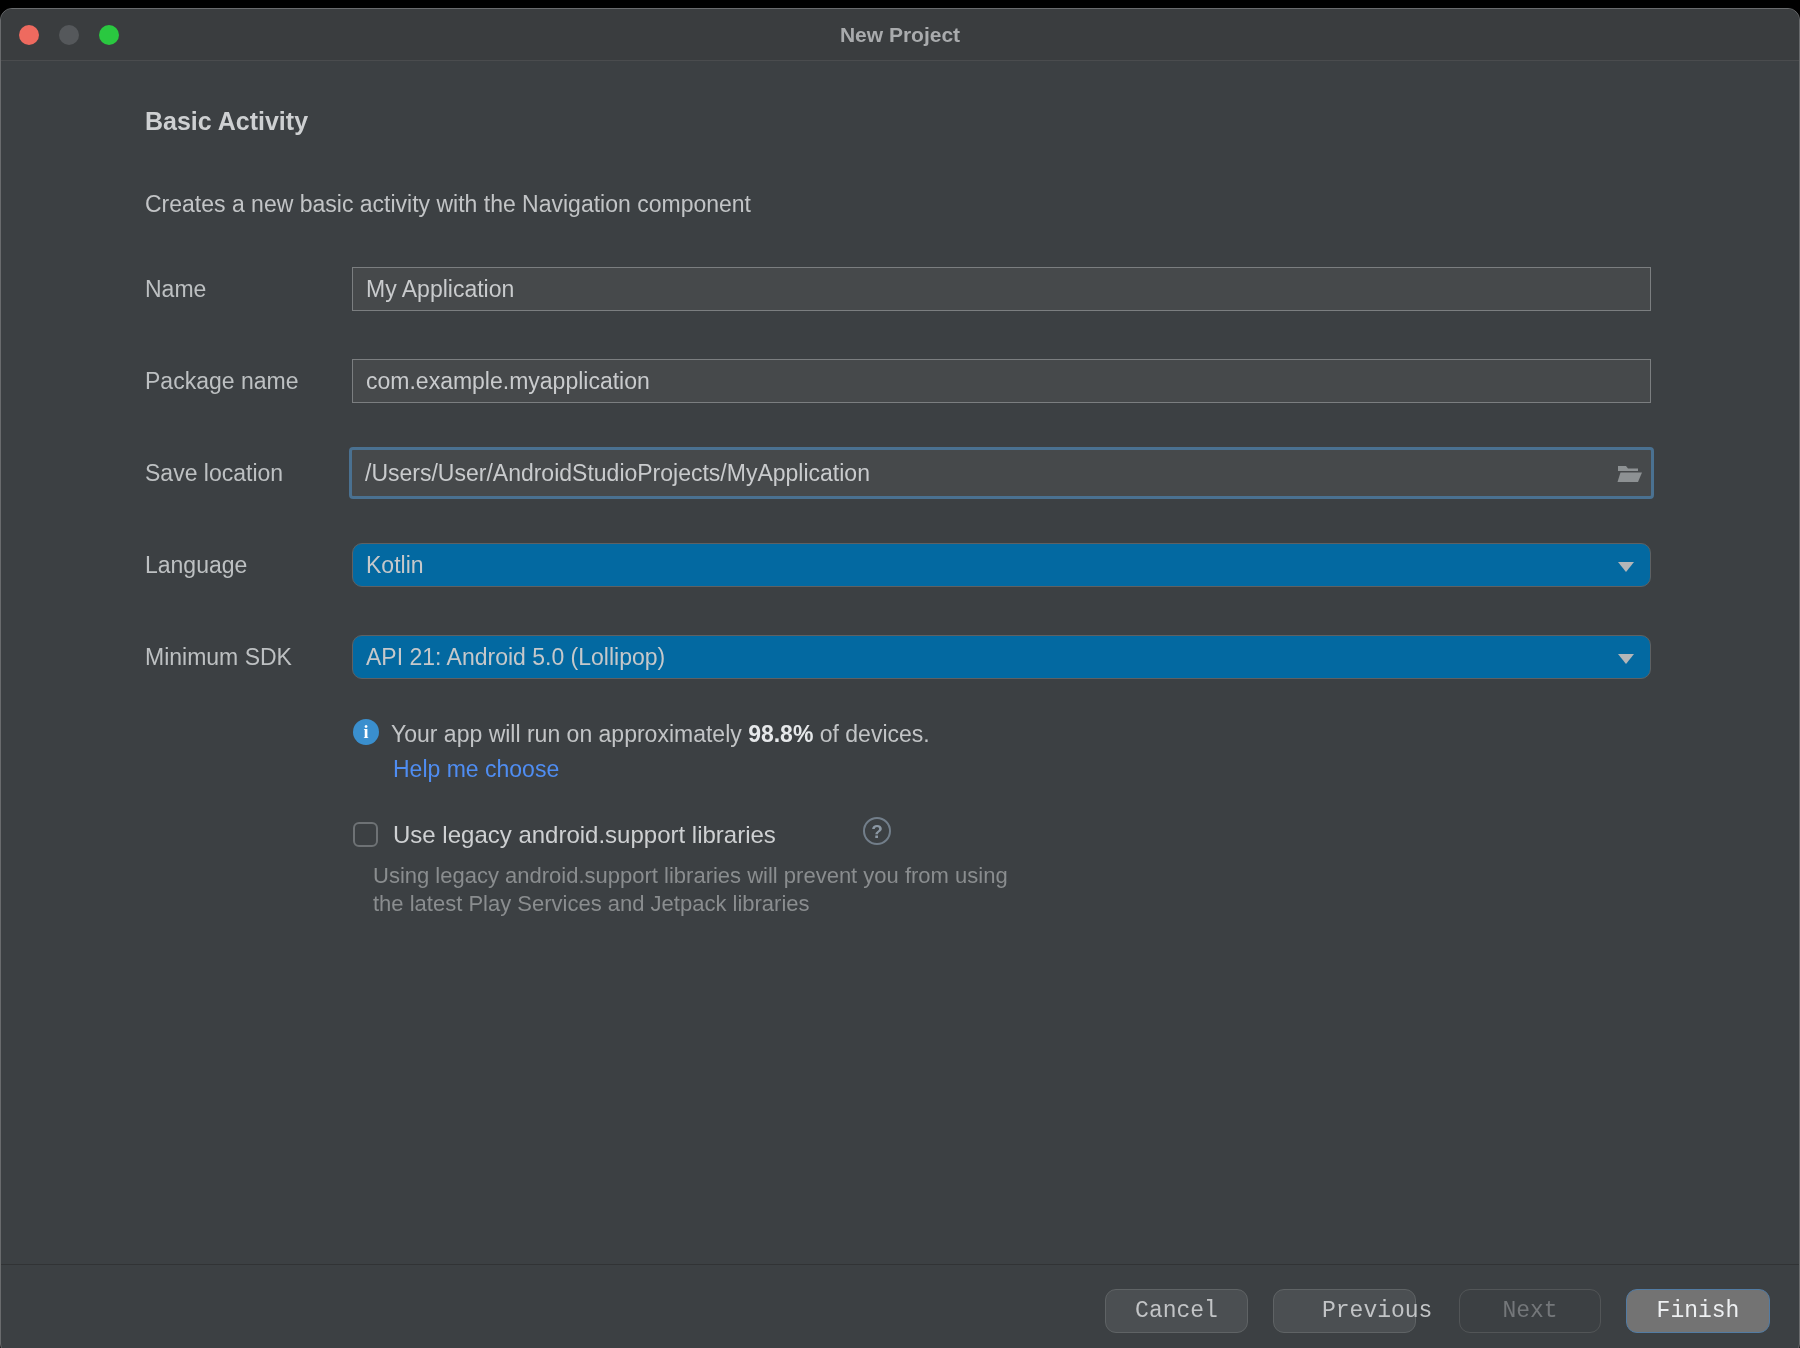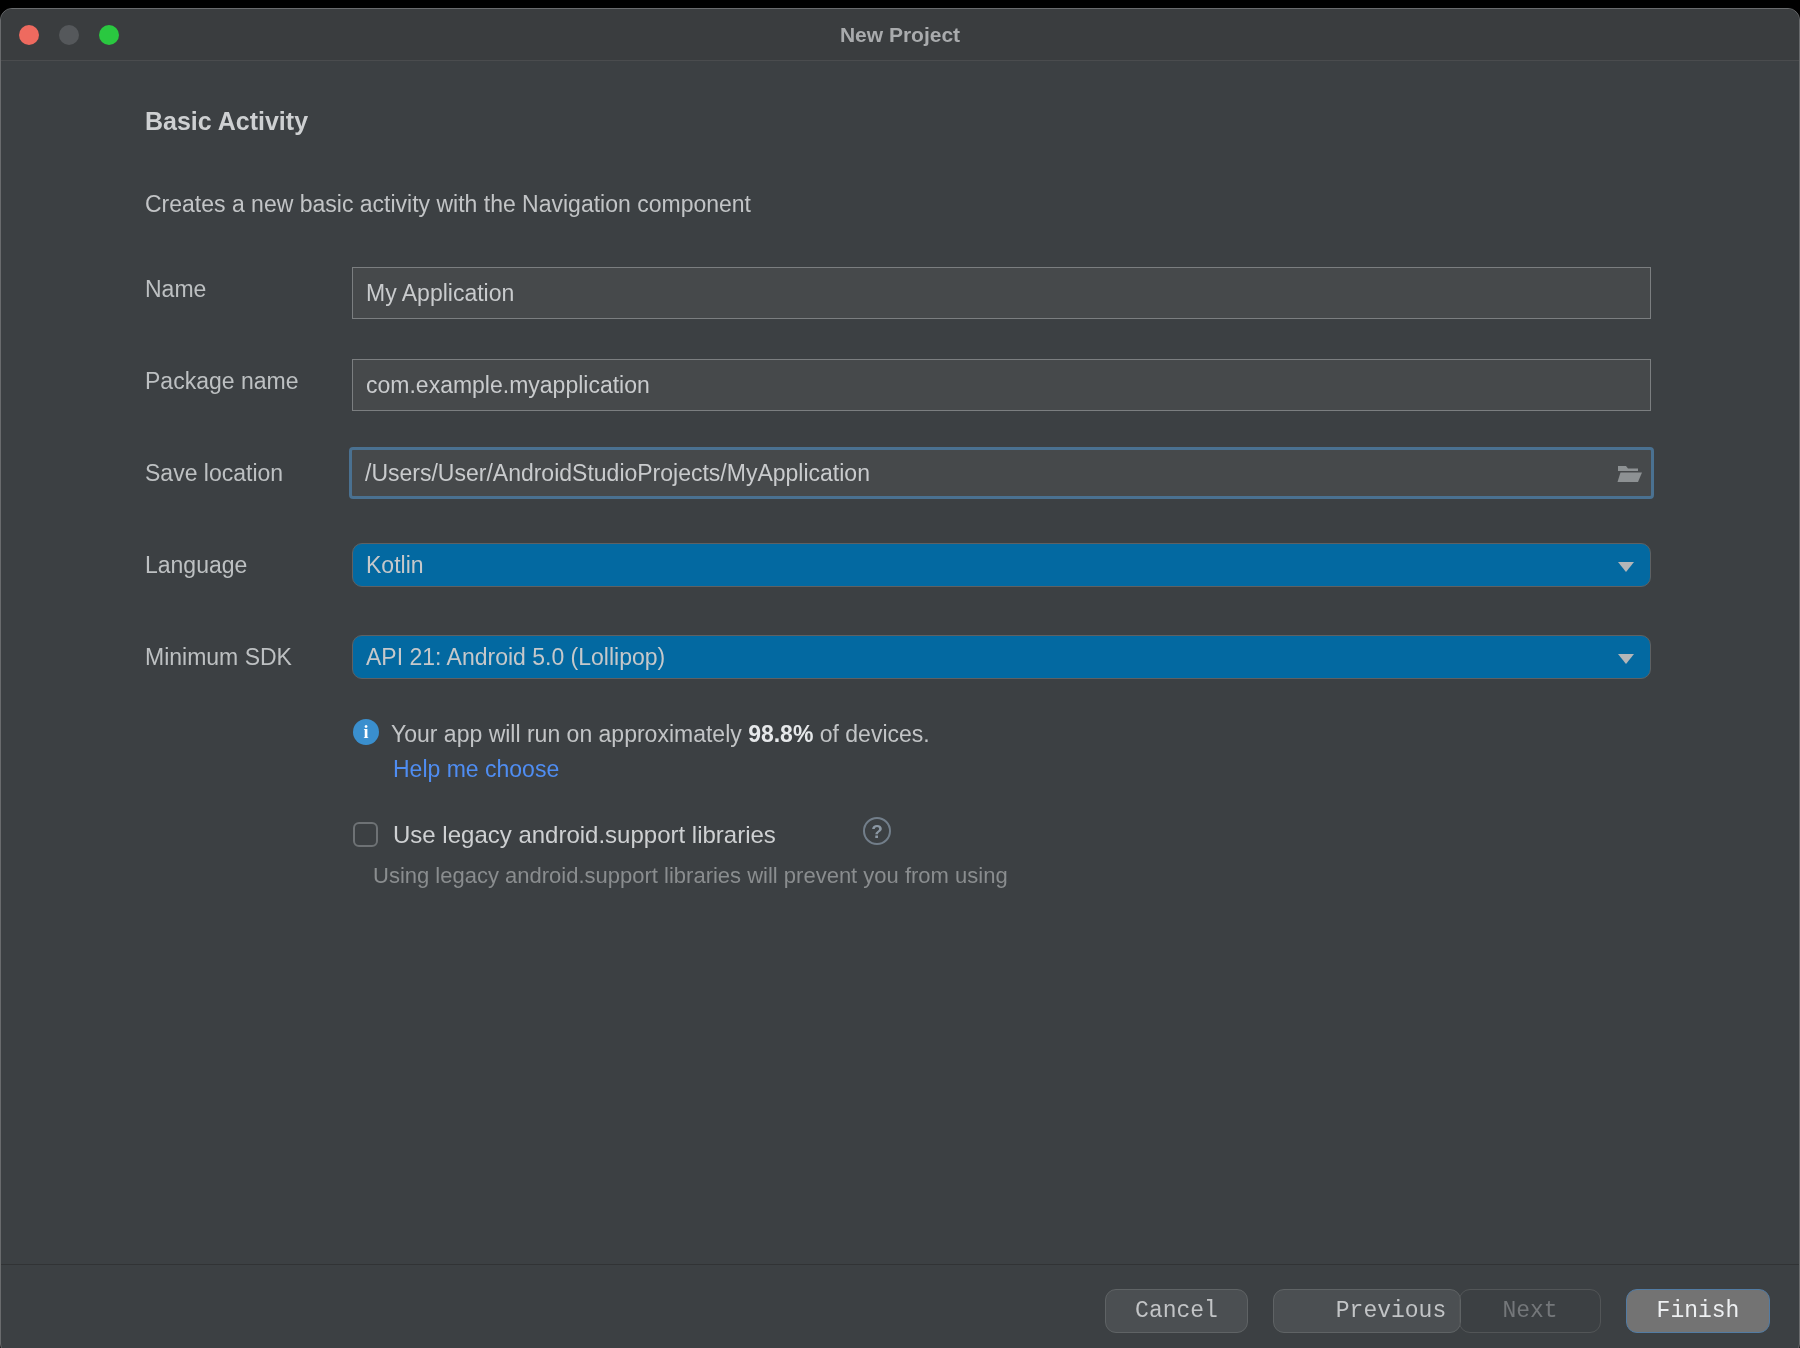--- a/index.html
+++ b/index.html
@@ -20,21 +20,21 @@
   .traffic{position:absolute;top:16px;width:20px;height:20px;border-radius:50%;}
   .t-close{left:18px;background:#ee6a5f;}
   .t-min{left:58px;background:#55585b;}
   .t-zoom{left:98px;background:#2ac840;}
   
   .h-title{position:absolute;left:144px;top:98px;font-size:25px;font-weight:bold;color:#ced0d2;text-align:center;}
   .h-sub{position:absolute;left:144px;top:182px;font-size:23px;color:#c2c4c6;}
   
   .row-label{position:absolute;left:144px;height:44px;line-height:44px;font-size:23px;color:#bdc0c2;}
   .text-field{
-    position:absolute;left:351px;width:1299px;height:52px;box-sizing:border-box;
+    position:absolute;left:351px;width:1299px;height:44px;box-sizing:border-box;
     background:#46494b;border:1px solid #7b7e80;color:#c9cbcd;
     font-size:23px;padding:0 13px;font-family:"Liberation Sans","DejaVu Sans",sans-serif;outline:none;
   }
   .field-focused{
     position:absolute;left:348px;width:1305px;height:52px;box-sizing:border-box;
     border:3px solid #4a7191;border-radius:4px;background:#46494b;
     display:flex;align-items:center;
   }
   .field-focused input{
     flex:1;height:100%;background:transparent;border:none;outline:none;
@@ -75,21 +75,21 @@
   .footer-sep{position:absolute;left:0;right:0;top:1255px;height:1px;background:#313335;}
   .btn{
     position:absolute;top:1280px;height:44px;box-sizing:border-box;border-radius:11px;
     font-size:23px;text-align:center;line-height:42px;cursor:pointer;
     font-family:Liberation Mono, monospace;
   }
   .btn-normal{background:#4b4f52;border:1px solid #5f6365;color:#c2c4c6;}
   .btn-disabled{background:transparent;border:1px solid #525557;color:#74777a;cursor:default;}
   .btn-primary{background:#737373;border:1px solid #527ba3;color:#eef0f2;}
   #btn-cancel{left:1104px;width:143px;}
-  #btn-previous{left:1272px;width:188px;padding-left:48px;}
+  #btn-previous{left:1272px;width:143px;padding-left:48px;}
   #btn-next{left:1458px;width:142px;}
   #btn-finish{left:1625px;width:144px;}
 </style>
 </head>
 <body>
 
 <div class="window">
 
   <div class="titlebar">
     <span class="traffic t-close"></span>
@@ -131,20 +131,21 @@
   </div>
 
   <div class="info-icon">i</div>
   <div class="info-text"><span>Your app will run on approximately </span><b>98.8%</b><span> of devices.</span></div>
   <div class="link">Help me choose</div>
 
   <div class="checkbox"></div>
   <div class="cb-label">Use legacy android.support libraries</div>
   <div class="help-icon">?</div>
   <div class="cb-desc" style="top:854px">Using legacy android.support libraries will prevent you from using</div>
+  <div class="cb-desc" style="top:882px">the latest Play Services and Jetpack libraries</div>
 
   <div class="footer-sep"></div>
   <div id="btn-cancel" class="btn btn-normal">Cancel</div>
   <div id="btn-previous" class="btn btn-normal">Previous</div>
   <div id="btn-next" class="btn btn-disabled">Next</div>
   <div id="btn-finish" class="btn btn-primary">Finish</div>
 
 </div>
 
 </body></html>

